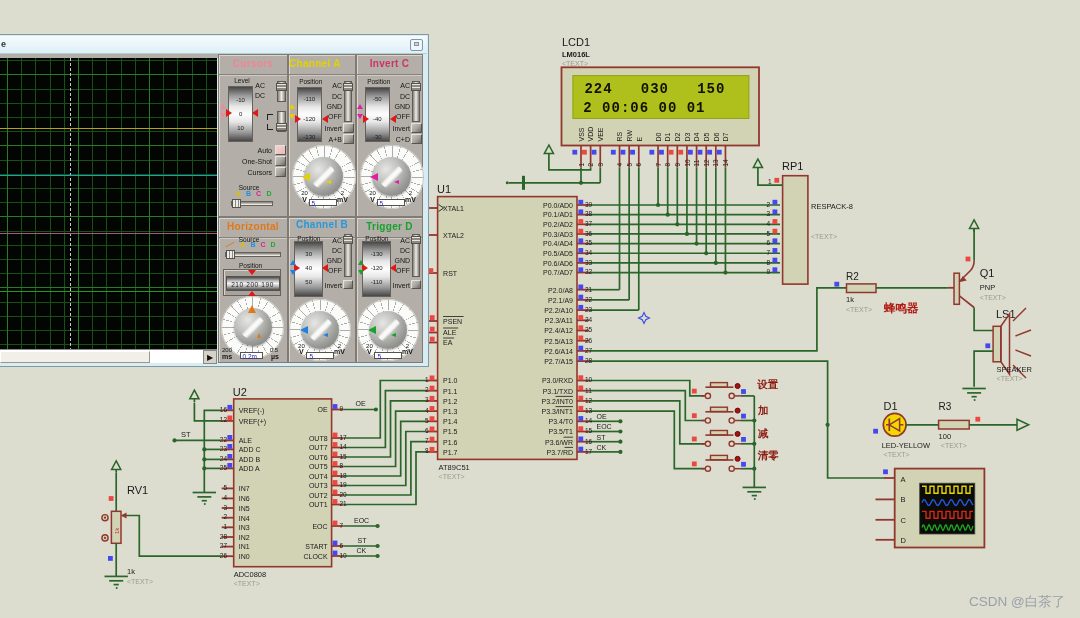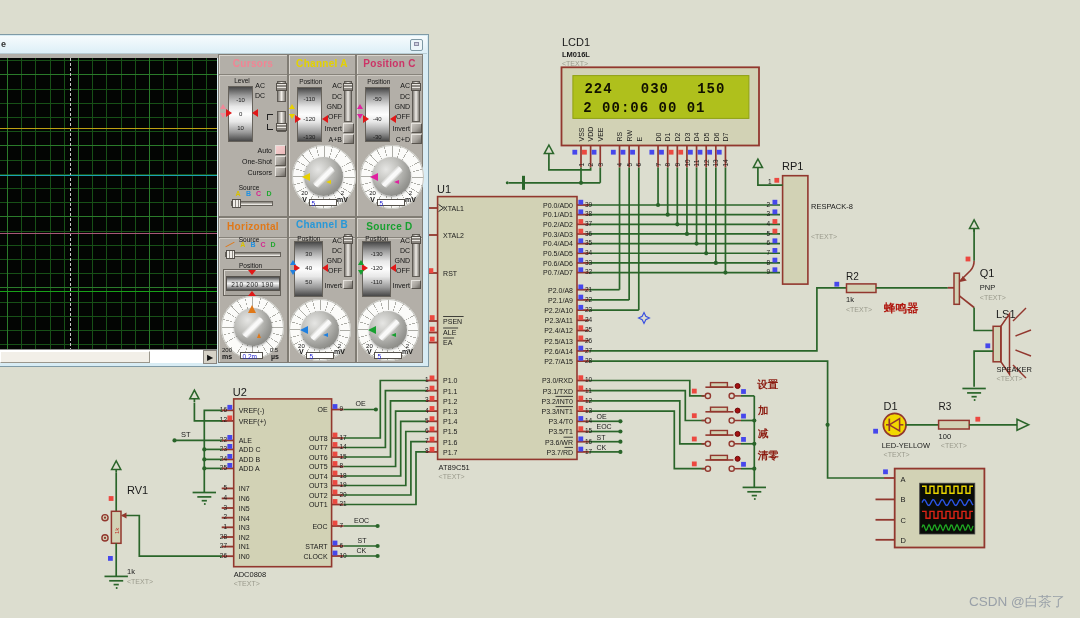--- a/index.html
+++ b/index.html
@@ -683,21 +683,21 @@
         <div style="position:absolute;left:55.8px;top:111.8px;width:11px;height:10px;background:linear-gradient(135deg,#c9c5bf 0%,#a5a19b 55%,#6e6a64 100%);border:1px solid #57534d;border-top-color:#e5e2dd;border-left-color:#e5e2dd;"></div>
         <div style="position:absolute;left:15px;top:128.5px;width:30px;text-align:center;font:6.5px 'Liberation Sans';color:#151515;">Source</div>
         <div style="position:absolute;left:16.6px;top:134.5px;width:8px;text-align:left;font:bold 7px 'Liberation Sans';color:#d8c000;">A</div>
         <div style="position:absolute;left:26.9px;top:134.5px;width:8px;text-align:left;font:bold 7px 'Liberation Sans';color:#2090e0;">B</div>
         <div style="position:absolute;left:37.1px;top:134.5px;width:8px;text-align:left;font:bold 7px 'Liberation Sans';color:#d82090;">C</div>
         <div style="position:absolute;left:47.4px;top:134.5px;width:8px;text-align:left;font:bold 7px 'Liberation Sans';color:#20a830;">D</div>
         <div style="position:absolute;left:11.8px;top:146.3px;width:42px;height:5px;background:linear-gradient(#7a766f,#fffdf8);border:1px solid #66625b;"></div>
         <div style="position:absolute;left:13px;top:144.3px;width:9px;height:9px;background:repeating-linear-gradient(to right,#efece7 0 1.5px,#8d8983 1.5px 3px);border:1px solid #55514b;"></div>
       </div>
       <div style="position:absolute;left:288px;top:19px;width:68px;height:163px;background:#b3afa8;border:1px solid #807c74;box-shadow:inset 1px 1px 0 #d9d5ce;">
-        <div style="position:absolute;left:0;top:3px;width:100%;text-align:center;font:bold 10px 'Liberation Sans';color:#e3d200;letter-spacing:0.3px;">Channel A</div>
+        <div style="position:absolute;left:0;top:3px;width:100%;font:bold 10px 'Liberation Sans';color:#e3d200;letter-spacing:0.3px;">Channel A</div>
         <div style="position:absolute;left:0;top:19px;width:100%;height:0;border-top:1px solid #87837b;border-bottom:1px solid #cfcbc4;"></div>
         <div style="position:absolute;left:6.699999999999999px;top:23px;width:30px;text-align:center;font:6.5px 'Liberation Sans';color:#151515;">Position</div>
         <div style="position:absolute;left:7.5px;top:31.9px;width:25.7px;height:54.7px;border:1px solid #66625b;background:linear-gradient(to bottom,#474747 0%,#9a9a9a 16%,#e8e8e8 36%,#fdfdfd 50%,#e8e8e8 64%,#9a9a9a 84%,#474747 100%);">
           <div style="position:absolute;left:0;top:8px;width:100%;text-align:center;font:6px 'Liberation Sans';color:#1c1c1c;">-110</div>
           <div style="position:absolute;left:0;top:28.5px;width:100%;text-align:center;font:6px 'Liberation Sans';color:#1c1c1c;">-120</div>
           <div style="position:absolute;left:0;top:46px;width:100%;text-align:center;font:6px 'Liberation Sans';color:#1c1c1c;">-130</div>
         </div>
         <div style="position:absolute;left:6.3px;top:60.4px;width:0;height:0;border-top:4.5px solid transparent;border-bottom:4.5px solid transparent;border-left:6.5px solid #e01818;"></div>
         <div style="position:absolute;left:32.7px;top:60.4px;width:0;height:0;border-top:4.5px solid transparent;border-bottom:4.5px solid transparent;border-right:6.5px solid #e01818;"></div>
         <div style="position:absolute;left:0.2px;top:49.3px;width:0;height:0;border-left:3.8px solid transparent;border-right:3.8px solid transparent;border-bottom:5.8px solid #e8d000;"></div>
@@ -719,21 +719,21 @@
         </div>
         <div style="position:absolute;left:13.0px;top:117.8px;width:0;height:0;border-top:4.2px solid transparent;border-bottom:4.2px solid transparent;border-right:8px solid #e8d000;"></div>
         <div style="position:absolute;left:37.0px;top:125.3px;width:0;height:0;border-top:2.8px solid transparent;border-bottom:2.8px solid transparent;border-right:5px solid #e8d000;"></div>
         <div style="position:absolute;left:10.5px;top:134.5px;width:10px;text-align:center;font:6px 'Liberation Sans';color:#151515;">20</div>
         <div style="position:absolute;left:10.5px;top:140.5px;width:10px;text-align:center;font:bold 7px 'Liberation Sans';color:#151515;">V</div>
         <div style="position:absolute;left:19.5px;top:143.5px;width:28px;height:7.5px;background:#fff;border:1px solid #55514b;font:6.5px 'Liberation Sans';color:#2222cc;padding-left:2px;line-height:7.5px;">5</div>
         <div style="position:absolute;left:48.5px;top:134.5px;width:10px;text-align:center;font:6px 'Liberation Sans';color:#151515;">2</div>
         <div style="position:absolute;left:47.5px;top:140.5px;width:12px;text-align:center;font:bold 7px 'Liberation Sans';color:#151515;">mV</div>
       </div>
       <div style="position:absolute;left:356px;top:19px;width:67px;height:163px;background:#b3afa8;border:1px solid #807c74;box-shadow:inset 1px 1px 0 #d9d5ce;">
-        <div style="position:absolute;left:0;top:3px;width:100%;text-align:center;font:bold 10px 'Liberation Sans';color:#cc3366;letter-spacing:0.3px;">Position C</div>
+        <div style="position:absolute;left:0;top:3px;width:100%;text-align:center;font:bold 10px 'Liberation Sans';color:#cc3366;letter-spacing:0.3px;">Invert C</div>
         <div style="position:absolute;left:0;top:19px;width:100%;height:0;border-top:1px solid #87837b;border-bottom:1px solid #cfcbc4;"></div>
         <div style="position:absolute;left:6.699999999999999px;top:23px;width:30px;text-align:center;font:6.5px 'Liberation Sans';color:#151515;">Position</div>
         <div style="position:absolute;left:7.5px;top:31.9px;width:25.7px;height:54.7px;border:1px solid #66625b;background:linear-gradient(to bottom,#474747 0%,#9a9a9a 16%,#e8e8e8 36%,#fdfdfd 50%,#e8e8e8 64%,#9a9a9a 84%,#474747 100%);">
           <div style="position:absolute;left:0;top:8px;width:100%;text-align:center;font:6px 'Liberation Sans';color:#1c1c1c;">-50</div>
           <div style="position:absolute;left:0;top:28.5px;width:100%;text-align:center;font:6px 'Liberation Sans';color:#1c1c1c;">-40</div>
           <div style="position:absolute;left:0;top:46px;width:100%;text-align:center;font:6px 'Liberation Sans';color:#1c1c1c;">-30</div>
         </div>
         <div style="position:absolute;left:6.3px;top:60.4px;width:0;height:0;border-top:4.5px solid transparent;border-bottom:4.5px solid transparent;border-left:6.5px solid #e01818;"></div>
         <div style="position:absolute;left:32.7px;top:60.4px;width:0;height:0;border-top:4.5px solid transparent;border-bottom:4.5px solid transparent;border-right:6.5px solid #e01818;"></div>
         <div style="position:absolute;left:0.2px;top:49.3px;width:0;height:0;border-left:3.8px solid transparent;border-right:3.8px solid transparent;border-bottom:5.8px solid #e020a0;"></div>
@@ -819,21 +819,21 @@
         </div>
         <div style="position:absolute;left:10.899999999999999px;top:107.8px;width:0;height:0;border-top:4.2px solid transparent;border-bottom:4.2px solid transparent;border-right:8px solid #2080e0;"></div>
         <div style="position:absolute;left:33.9px;top:115.1px;width:0;height:0;border-top:2.8px solid transparent;border-bottom:2.8px solid transparent;border-right:5px solid #2080e0;"></div>
         <div style="position:absolute;left:7.399999999999999px;top:124.5px;width:10px;text-align:center;font:6px 'Liberation Sans';color:#151515;">20</div>
         <div style="position:absolute;left:7.399999999999999px;top:130.4px;width:10px;text-align:center;font:bold 7px 'Liberation Sans';color:#151515;">V</div>
         <div style="position:absolute;left:17.4px;top:133.9px;width:28px;height:7px;background:#fff;border:1px solid #55514b;font:6.5px 'Liberation Sans';color:#2222cc;padding-left:2px;line-height:7px;">5</div>
         <div style="position:absolute;left:45.4px;top:124.5px;width:10px;text-align:center;font:6px 'Liberation Sans';color:#151515;">2</div>
         <div style="position:absolute;left:44.4px;top:130.4px;width:12px;text-align:center;font:bold 7px 'Liberation Sans';color:#151515;">mV</div>
       </div>
       <div style="position:absolute;left:356px;top:182px;width:67px;height:146px;background:#b3afa8;border:1px solid #807c74;box-shadow:inset 1px 1px 0 #d9d5ce;">
-        <div style="position:absolute;left:0;top:3px;width:100%;text-align:center;font:bold 10px 'Liberation Sans';color:#18a030;letter-spacing:0.3px;">Source D</div>
+        <div style="position:absolute;left:0;top:3px;width:100%;text-align:center;font:bold 10px 'Liberation Sans';color:#18a030;letter-spacing:0.3px;">Trigger D</div>
         <div style="position:absolute;left:0;top:19px;width:100%;height:0;border-top:1px solid #87837b;border-bottom:1px solid #cfcbc4;"></div>
         <div style="position:absolute;left:4.899999999999999px;top:16.5px;width:30px;text-align:center;font:6.5px 'Liberation Sans';color:#151515;">Position</div>
         <div style="position:absolute;left:5.4px;top:22.5px;width:28.5px;height:56.9px;border:1px solid #66625b;background:linear-gradient(to bottom,#474747 0%,#9a9a9a 16%,#e8e8e8 36%,#fdfdfd 50%,#e8e8e8 64%,#9a9a9a 84%,#474747 100%);">
           <div style="position:absolute;left:0;top:9.5px;width:100%;text-align:center;font:6px 'Liberation Sans';color:#1c1c1c;">-130</div>
           <div style="position:absolute;left:0;top:23.7px;width:100%;text-align:center;font:6px 'Liberation Sans';color:#1c1c1c;">-120</div>
           <div style="position:absolute;left:0;top:37.5px;width:100%;text-align:center;font:6px 'Liberation Sans';color:#1c1c1c;">-110</div>
         </div>
         <div style="position:absolute;left:4.800000000000001px;top:45.7px;width:0;height:0;border-top:4.5px solid transparent;border-bottom:4.5px solid transparent;border-left:6.5px solid #e01818;"></div>
         <div style="position:absolute;left:33.4px;top:45.7px;width:0;height:0;border-top:4.5px solid transparent;border-bottom:4.5px solid transparent;border-right:6.5px solid #e01818;"></div>
         <div style="position:absolute;left:1.2px;top:42.3px;width:0;height:0;border-left:3.8px solid transparent;border-right:3.8px solid transparent;border-bottom:5.8px solid #18a030;"></div>

